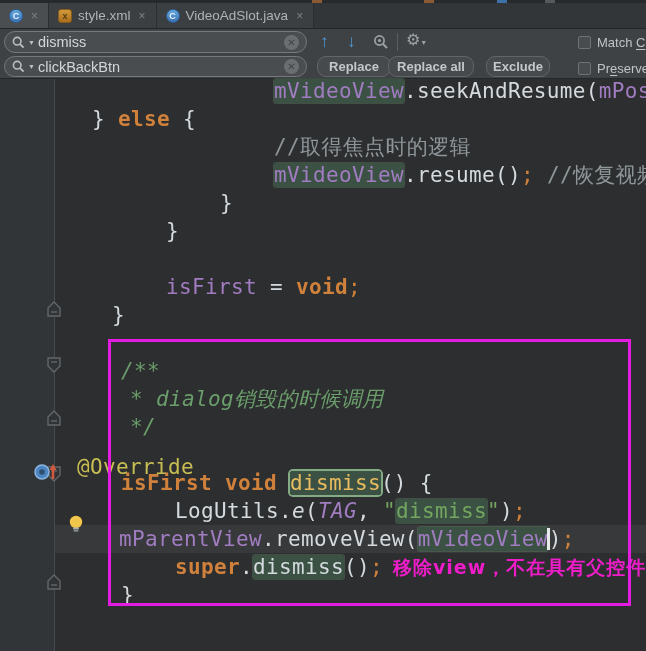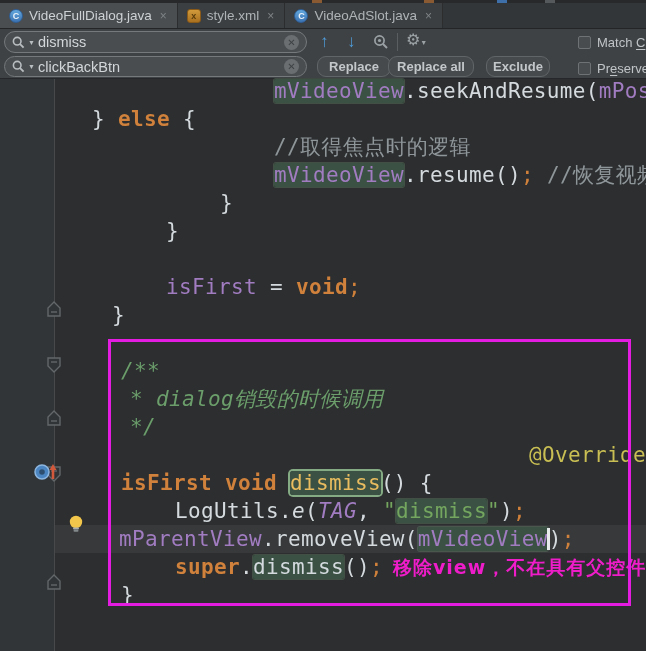--- a/index.html
+++ b/index.html
@@ -62,21 +62,20 @@
 <div class="sliver">
   <i style="left:312px;background:#8A5A33"></i>
   <i style="left:424px;background:#8A5A33"></i>
   <i style="left:497px;background:#3E6FA8"></i>
   <i style="left:545px;background:#55595C"></i>
 </div>
 
 <div class="tabbar" id="tabbar">
     <div class="tab active">
       <span class="ticon java">C</span>
-      <span>VideoFullDialog.java</span>
       <span class="close">×</span>
     </div>
     <div class="tab">
       <span class="ticon xml">x</span>
       <span>style.xml</span>
       <span class="close">×</span>
     </div>
     <div class="tab">
       <span class="ticon java">C</span>
       <span>VideoAdSlot.java</span>
@@ -136,21 +135,21 @@
       <div class="code-line" style="top: 82px; padding-left: 274px;"><span class="tk-f tk-hl">mVideoView</span><span class="tk-p">.resume()</span><span class="tk-sc">;</span><span class="tk-p"> </span><span class="tk-c">//恢复视频</span></div>
       <div class="code-line" style="top: 110px; padding-left: 220px;"><span class="tk-p">}</span></div>
       <div class="code-line" style="top: 138px; padding-left: 166px;"><span class="tk-p">}</span></div>
       <div class="code-line" style="top: 166px; padding-left: 166px;"></div>
       <div class="code-line" style="top: 194px; padding-left: 166px;"><span class="tk-f">isFirst</span><span class="tk-p"> = </span><span class="tk-kw">void</span><span class="tk-sc">;</span></div>
       <div class="code-line" style="top: 222px; padding-left: 112px;"><span class="tk-p">}</span></div>
       <div class="code-line" style="top: 250px; padding-left: 112px;"></div>
       <div class="code-line" style="top: 278px; padding-left: 121px;"><span class="tk-d">/**</span></div>
       <div class="code-line" style="top: 306px; padding-left: 130px;"><span class="tk-d">* dialog销毁的时候调用</span></div>
       <div class="code-line" style="top: 334px; padding-left: 130px;"><span class="tk-d">*/</span></div>
-      <div class="code-line" style="top: 362px; padding-left: 77px; text-align: right;"><span class="tk-a">@Override</span></div>
+      <div class="code-line" style="top: 374px; padding-left: 77px;"><span class="tk-a">@Override</span></div>
       <div class="code-line" style="top: 390px; padding-left: 121px;"><span class="tk-kw">isFirst void </span><span class="tk-m tk-hlb">dismiss</span><span class="tk-p">() {</span></div>
       <div class="code-line" style="top: 418px; padding-left: 175px;"><span class="tk-p">LogUtils.</span><span class="tk-p tk-it">e</span><span class="tk-p">(</span><span class="tk-f tk-it">TAG</span><span class="tk-p">, </span><span class="tk-s">"</span><span class="tk-s tk-hl">dismiss</span><span class="tk-s">"</span><span class="tk-p">)</span><span class="tk-sc">;</span></div>
       <div class="code-line" style="top: 446px; padding-left: 119px;"><span class="tk-f">mParentView</span><span class="tk-p">.removeView(</span><span class="tk-f tk-hl">mVideoView</span><span class="caret"></span><span class="tk-p">)</span><span class="tk-sc">;</span></div>
       <div class="code-line" style="top: 474px; padding-left: 175px;"><span class="tk-kw">super</span><span class="tk-p">.</span><span class="tk-p tk-hl">dismiss</span><span class="tk-p">()</span><span class="tk-sc">;</span><span class="tk-pk" style="color: rgb(238, 29, 201);">移除view，不在具有父控件；</span></div>
       <div class="code-line" style="top: 502px; padding-left: 121px;"><span class="tk-p">}</span></div>
     </div>
   <div class="ann-box" id="annbox" style="left: 108px; top: 260px; width: 523px; height: 267px; border-color: rgb(228, 27, 224);"></div>
 <div class="curline" style="top: 446px;"></div>
     <div class="gmark" style="top: 221px;"><svg width="16" height="18" viewBox="0 0 16 18">
         <polygon points="2,8 8,2 14,8 14,16 2,16" fill="#313437" stroke="#63676A" stroke-width="1.4"></polygon>

